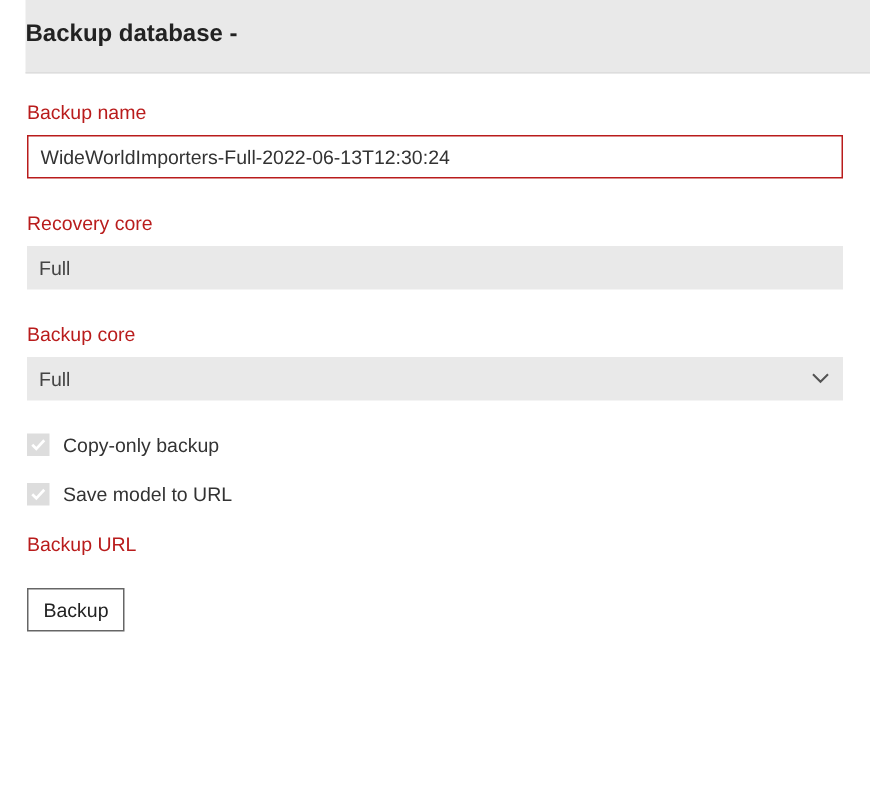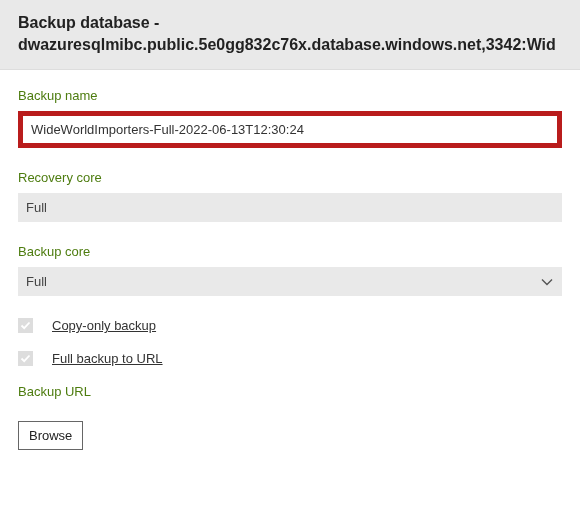--- a/index.html
+++ b/index.html
@@ -7,48 +7,49 @@
     font-family: "Segoe UI", Arial, sans-serif;
     font-size: 13px;
     color: #333;
     background: #fff;
     width: 580px;
     height: 530px;
     overflow: hidden;
   }
   .header {
     background: #e9e9e9;
-    padding: 12px 18px 14px 18px;
+    padding: 12px 18px 14px 0;
     border-bottom: 1px solid #ddd;
+    margin-left: 17px;
   }
   .header-title {
     font-size: 16px;
     font-weight: 600;
     color: #222;
     line-height: 1.35;
     white-space: nowrap;
     overflow: hidden;
   }
   .content {
     padding: 18px 18px 0 18px;
   }
   .field {
     margin-bottom: 22px;
   }
   .field-label {
     font-size: 13px;
-    color: #4d7c0f;
+    color: #b91c1c;
     margin-bottom: 8px;
   }
   .text-input {
     width: 100%;
     font-family: inherit;
     font-size: 13px;
     padding: 6px 8px;
-    border: 5px solid #b91c1c;
+    border: 1px solid #b91c1c;
     background: #fff;
     color: #333;
     outline: none;
   }
   .text-input.focused {
     border: 1px solid #000;
   }
   .readonly-box {
     width: 100%;
     background: #e9e9e9;
@@ -70,22 +71,21 @@
   .chevron {
     width: 14px;
     height: 14px;
     display: inline-block;
   }
   .chevron svg { display: block; }
   .checkbox-row {
     display: flex;
     align-items: center;
     margin-bottom: 18px;
-    gap: 19px;
-    text-decoration: underline;
+    gap: 9px;
   }
   .checkbox {
     width: 15px;
     height: 15px;
     background: #ddd;
     display: inline-flex;
     align-items: center;
     justify-content: center;
     cursor: pointer;
   }
@@ -105,21 +105,20 @@
     color: #222;
   }
   .field.url-field { margin-bottom: 16px; }
 </style>
 </head>
 <body>
 
 <div class="header">
   <div class="header-title">
     <span>Backup database -</span><br>
-    <span>dwazuresqlmibc.public.5e0gg832c76x.database.windows.net,3342:Wid</span>
   </div>
 </div>
 
 <div class="content">
 
   <div class="field">
     <div class="field-label">Backup name</div>
     <input type="text" class="text-input" value="WideWorldImporters-Full-2022-06-13T12:30:24" style="">
   </div>
 
@@ -148,22 +147,22 @@
     </span>
     <span class="checkbox-label">Copy-only backup</span>
   </div>
 
   <div class="checkbox-row">
     <span class="checkbox">
       <svg width="11" height="11" viewBox="0 0 11 11">
           <path d="M1.5 5.5 L4.2 8.2 L9.5 2.5" fill="none" stroke="#fff" stroke-width="1.8"></path>
         </svg>
     </span>
-    <span class="checkbox-label">Full backup to URL</span>
+    <span class="checkbox-label">Save model to URL</span>
   </div>
 
   <div class="field url-field">
     <div class="field-label">Backup URL</div>
   </div>
 
-  <button class="browse-btn">Browse</button>
+  <button class="browse-btn">Backup</button>
 
 </div>
 
 </body></html>

